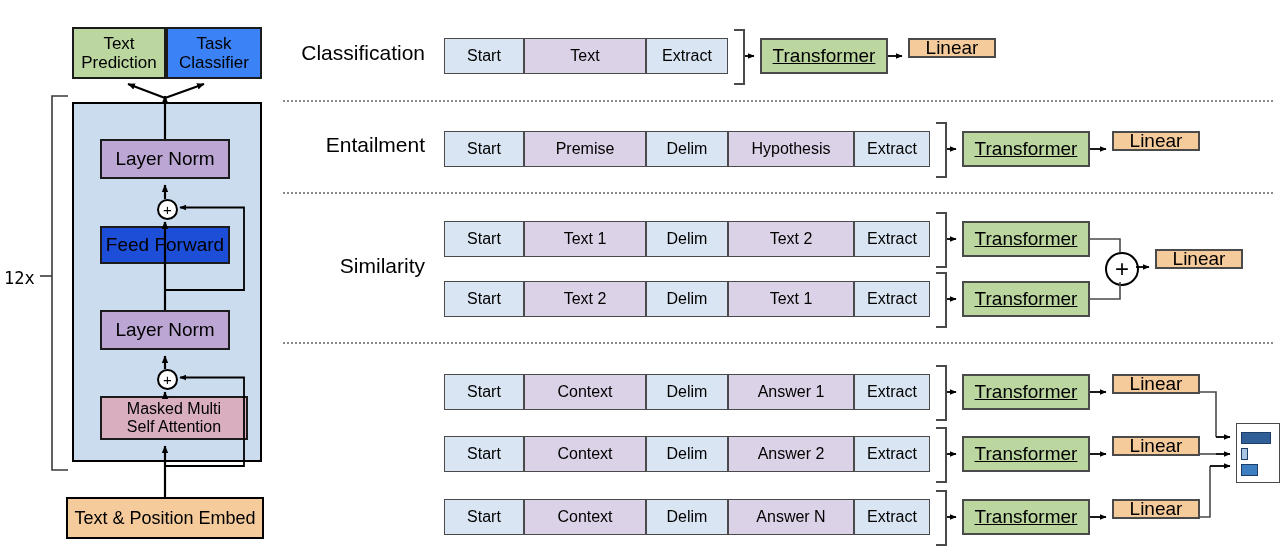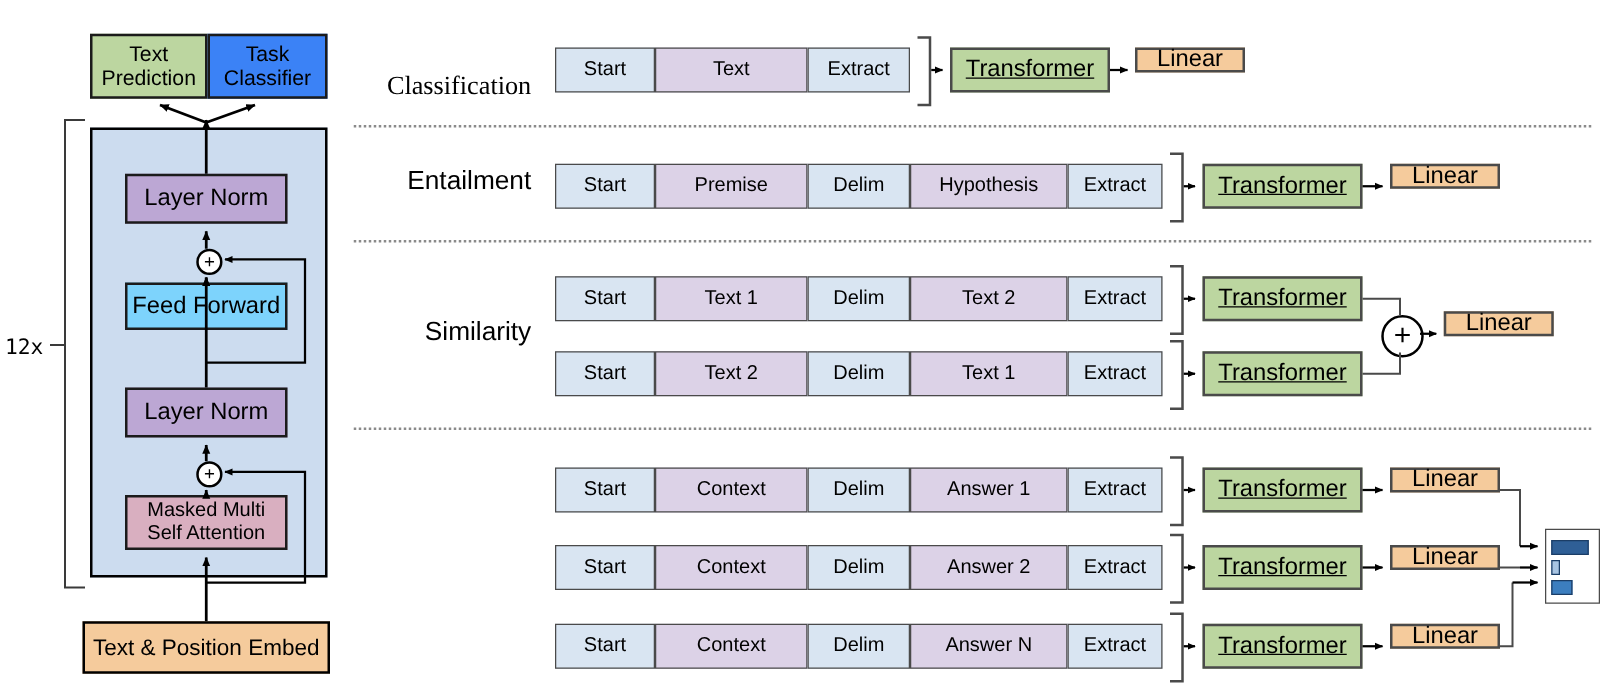--- a/index.html
+++ b/index.html
@@ -52,50 +52,50 @@
   <div class="box headR" style="left: 166px; top: 27px; width: 96px; height: 52px; background: #3b82f6;">
     <span>Task<br>Classifier</span>
   </div>
 
   <div class="box blockbg" style="left:72px;top:102px;width:190px;height:360px;"></div>
 
   <div class="box lnorm" style="left: 100px; top: 139px; width: 130px; height: 40px; background: rgb(188, 167, 212);">
     <span>Layer Norm</span>
   </div>
 
-  <div class="box ffwd" style="left: 100px; top: 226px; width: 130px; height: 38px; background: #7dd3fc;">
+  <div class="box ffwd" style="left: 100px; top: 226px; width: 130px; height: 38px; background: #1d4ed8;">
     <span>Feed Forward</span>
   </div>
 
   <div class="box lnorm" style="left: 100px; top: 310px; width: 130px; height: 40px; background: rgb(188, 167, 212);">
     <span>Layer Norm</span>
   </div>
 
-  <div class="box attn" style="left: 100px; top: 396px; width: 130px; height: 44px; background: rgb(217, 175, 192);">
+  <div class="box attn" style="left: 100px; top: 396px; width: 148px; height: 44px; background: rgb(217, 175, 192);">
     <span>Masked Multi<br>Self Attention</span>
   </div>
 
   <div class="box embed" style="left: 66px; top: 497px; width: 198px; height: 42px; background: rgb(245, 203, 156);">
     <span>Text &amp; Position Embed</span>
   </div>
 
   <div class="plus" style="left:157px;top:199px;width:17px;height:17px;">
     <span>+</span>
   </div>
   <div class="plus" style="left:157px;top:369px;width:17px;height:17px;">
     <span>+</span>
   </div>
 
   <div class="twelve" style="left:4px;top:268px;">12x</div>
 
   <div class="sep" style="left:283px;top:100px;width:990px;"></div>
   <div class="sep" style="left:283px;top:192px;width:990px;"></div>
   <div class="sep" style="left:283px;top:342px;width:990px;"></div>
 
-  <div class="tasklabel" style="left:180px;top:56px;width:245px;font-family:Liberation Serif, serif;">Classification</div>
+  <div class="tasklabel" style="left:180px;top:41px;width:245px;">Classification</div>
   <div class="tasklabel" style="left:180px;top:254px;width:245px;">Similarity</div>
   <div class="tasklabel" style="left:180px;top:133px;width:245px;">Entailment</div>
 
   <div class="box tok" style="left:444px;top:38px;width:80px;">
     <span>Start</span>
     </div>
   <div class="box tokp" style="left:524px;top:38px;width:122px;">
     <span>Text</span>
     </div>
   <div class="box tok" style="left:646px;top:38px;width:82px;">

